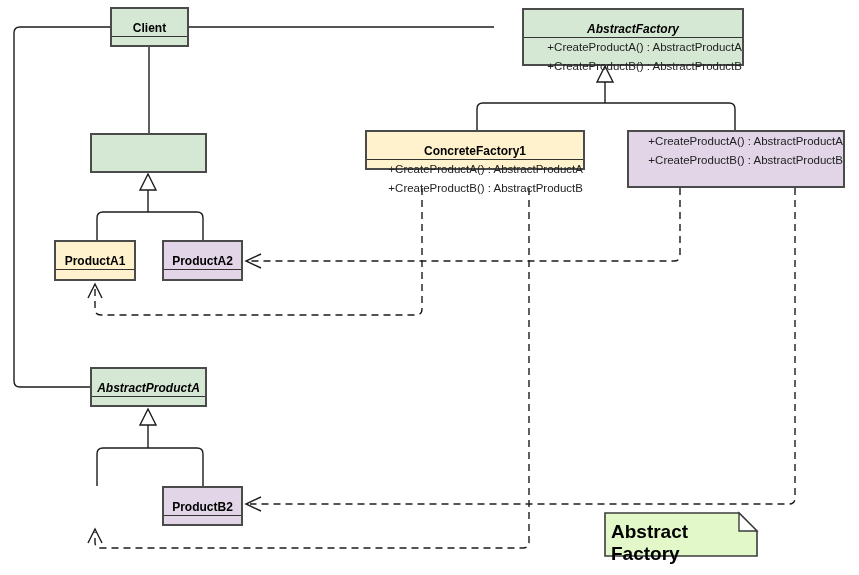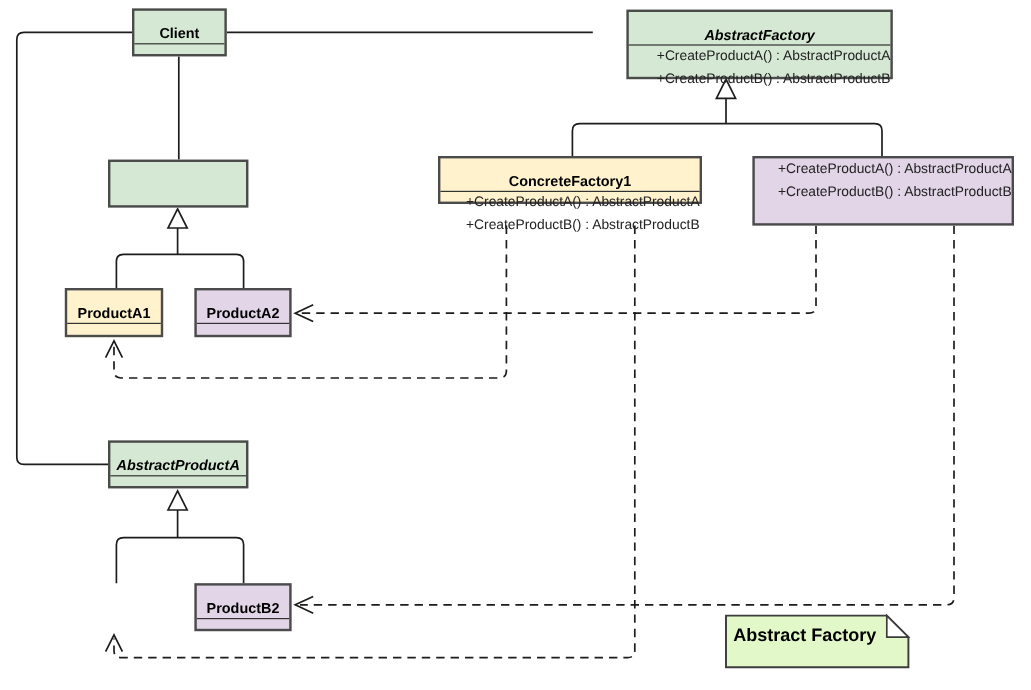--- a/index.html
+++ b/index.html
@@ -51,21 +51,21 @@
     white-space: nowrap;
   }
 
   .note-text {
     position: absolute;
     left: 605px; top: 513px;
     width: 152px; height: 43px;
     box-sizing: border-box;
     padding: 8px 0 0 6px;
     font-weight: bold;
-    font-size: 15px;
+    font-size: 19px;
     color: #000000;
   }
 </style>
 </head>
 <body>
 
 <div id="diagram">
 
   <svg id="connectors" width="859" height="575" viewBox="0 0 859 575">
 

